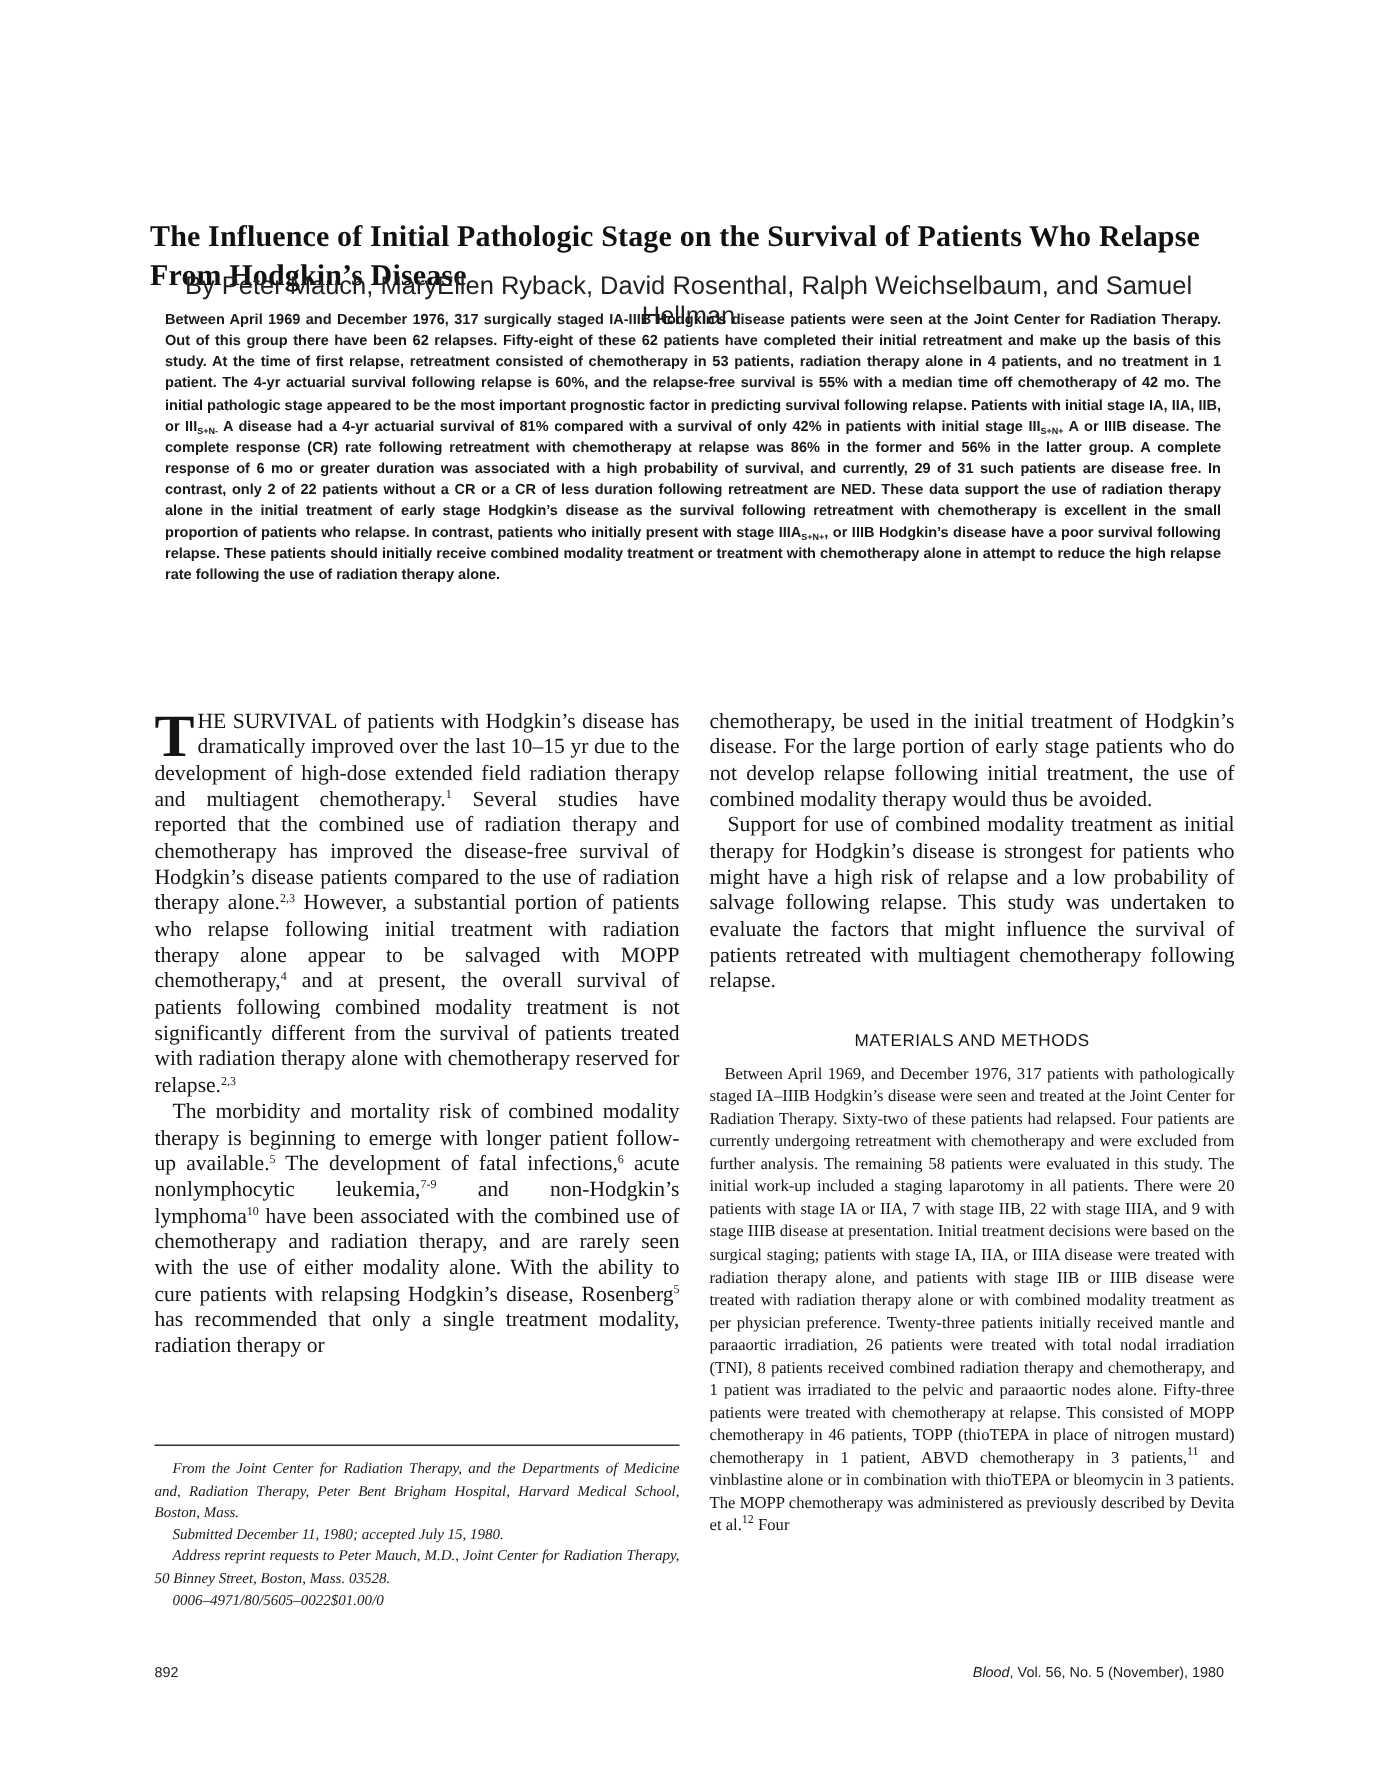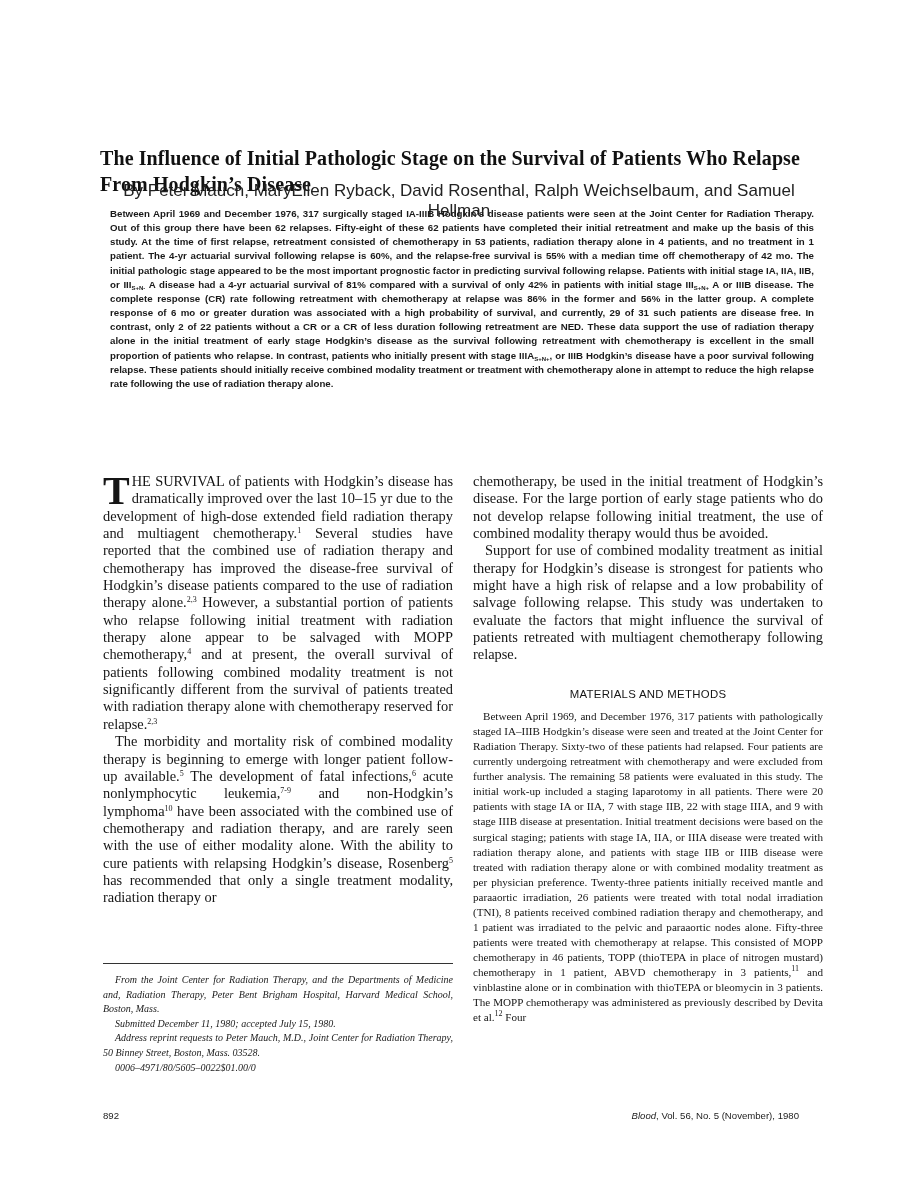--- a/index.html
+++ b/index.html
@@ -56,21 +56,21 @@
     font-family: "Liberation Serif", serif; font-style: italic;
     font-size: 10px; line-height: 14.6px; text-align: justify; color: #1a1a1a;
   }
   .footnotes p { margin: 0; text-indent: 12px; }
 
   .page-footer {
     position: absolute; left: 103px; top: 1110px; width: 713px;
     font-family: "Liberation Sans", sans-serif; font-size: 9.6px; color: #222;
   }
   .page-number { position: absolute; left: 0; top: 0; }
-  .journal-cite { position: absolute; right: 17px; top: 0; }
+  .journal-cite { position: absolute; right: 0; top: 0; }
   .journal-cite i { font-style: italic; }
 </style>
 </head>
 <body>
 
 <div class="page">
 
   <h1 class="title">The Influence of Initial Pathologic Stage on the Survival of Patients Who Relapse From Hodgkin’s Disease</h1>
   <div class="authors">By Peter Mauch, MaryEllen Ryback, David Rosenthal, Ralph Weichselbaum, and Samuel Hellman</div>
 

